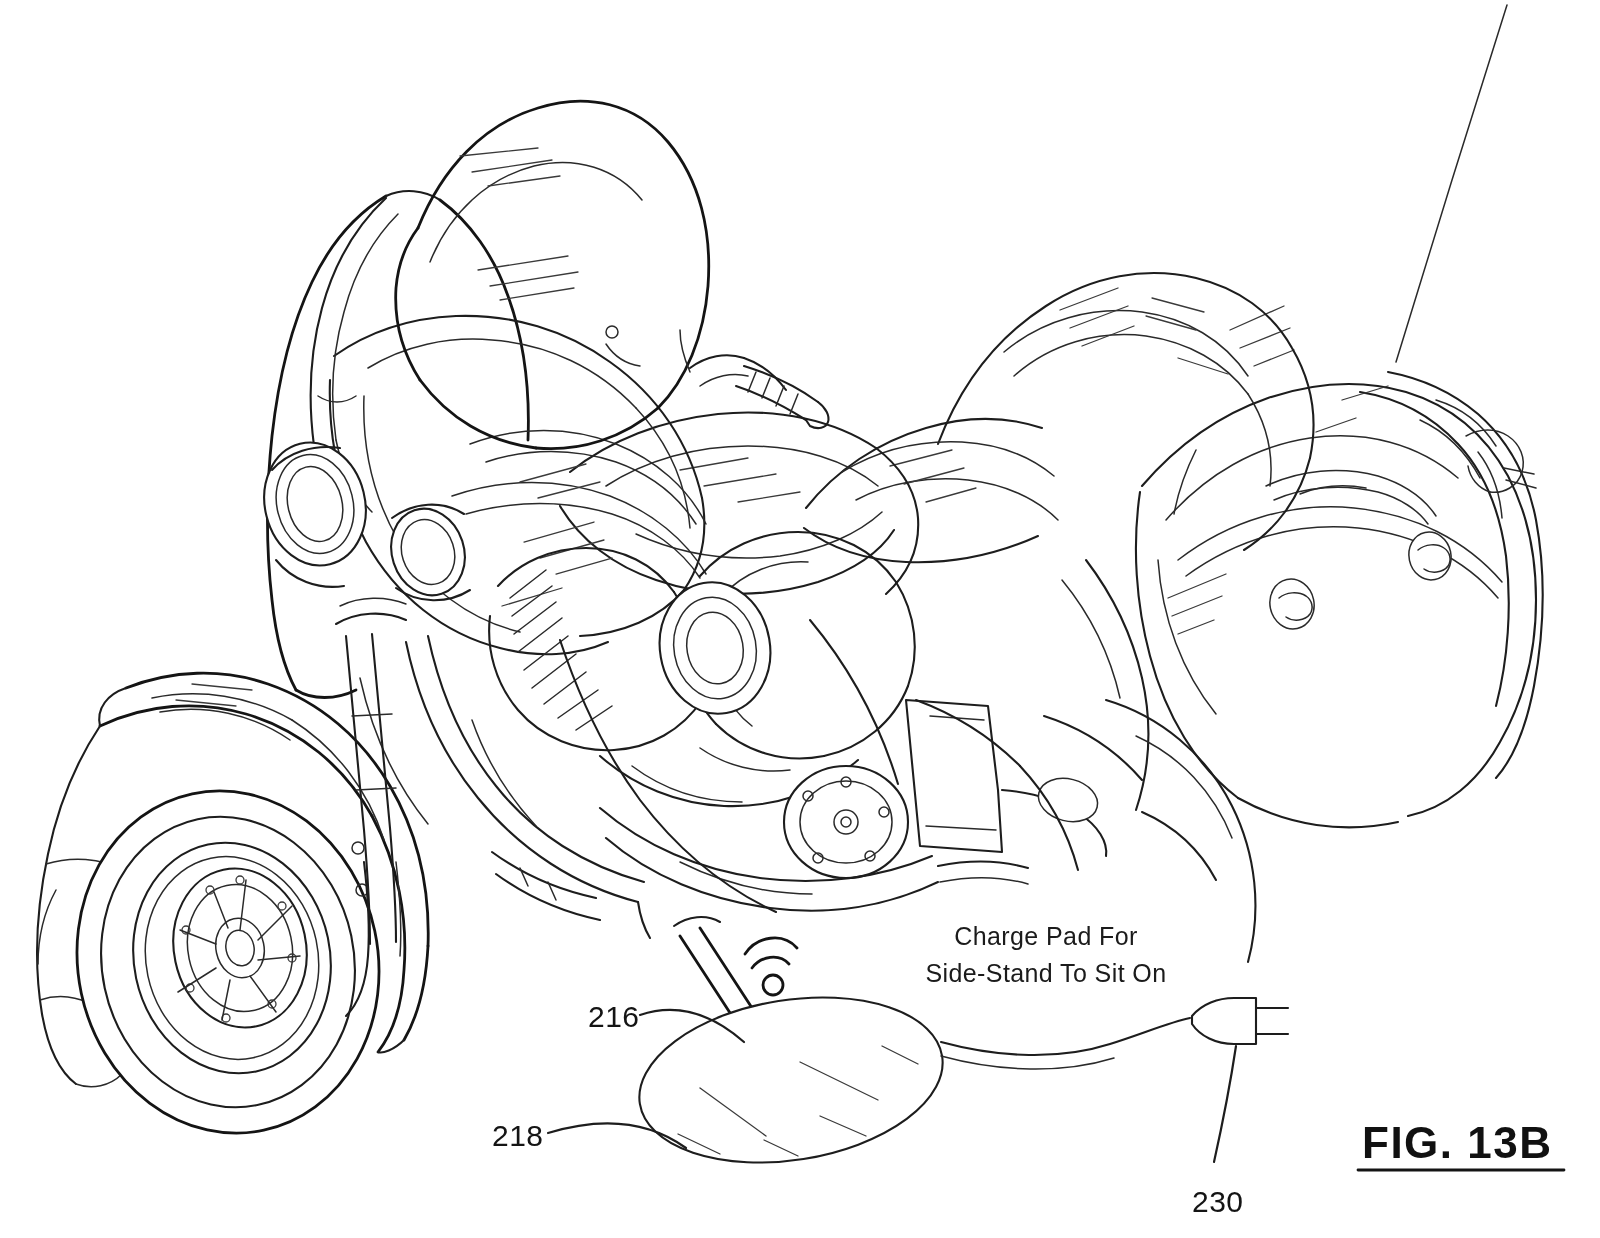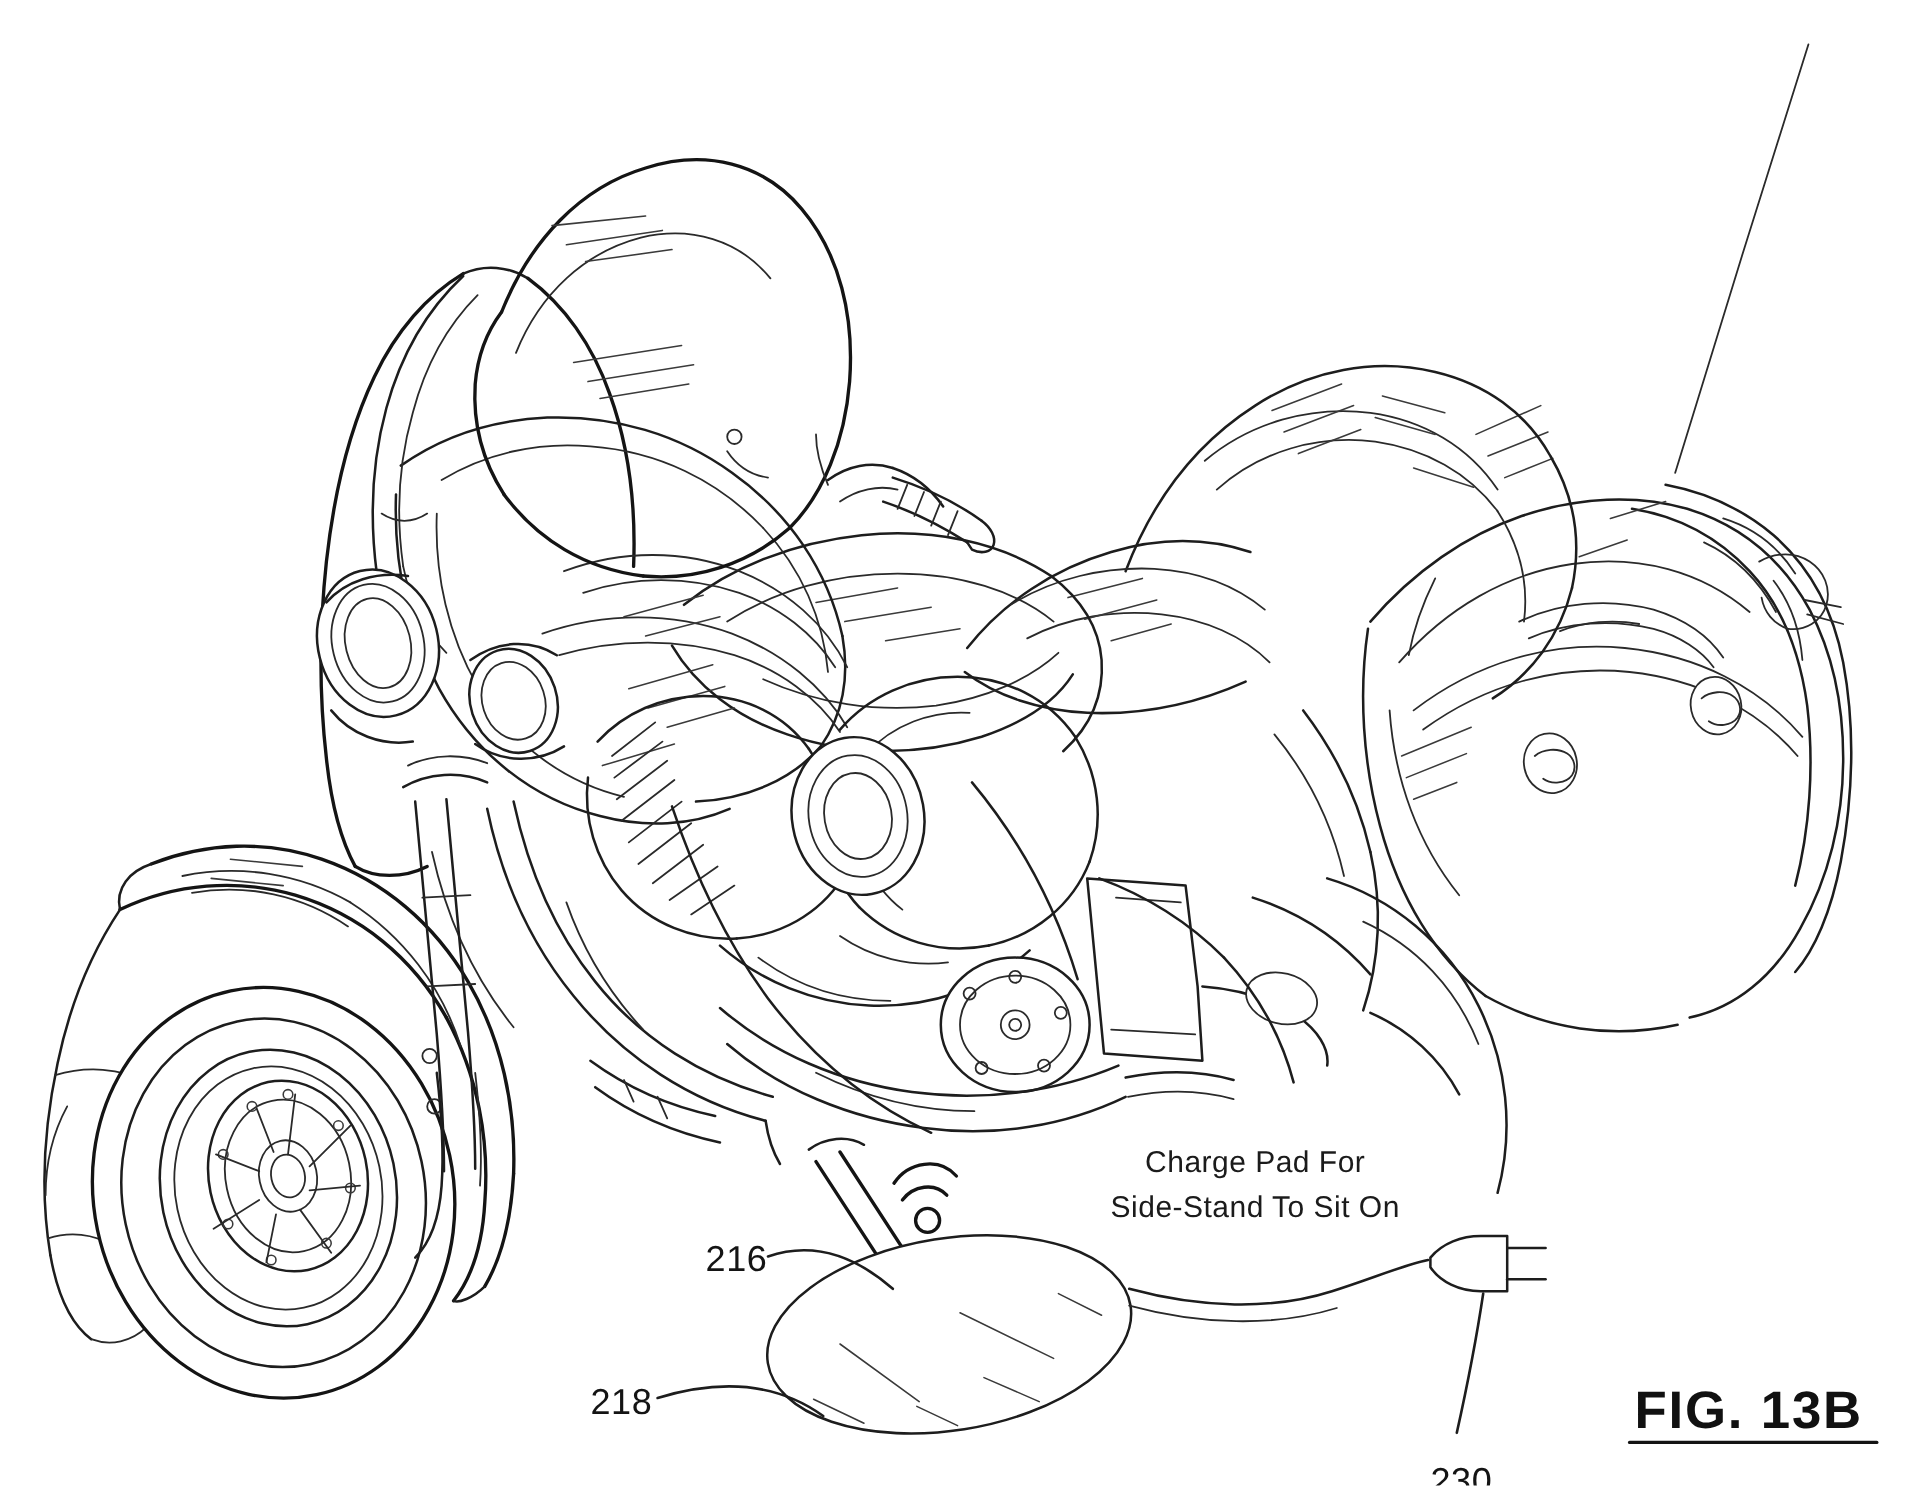--- a/index.html
+++ b/index.html
@@ -1,18 +1,18 @@
 <!DOCTYPE html>
 <html><head>
 <meta charset="utf-8">
 <style>
   html,body{margin:0;padding:0;background:#ffffff;}
   body{width:1600px;height:1238px;position:relative;overflow:hidden;
        font-family:"Liberation Sans",sans-serif;color:#1a1a1a;}
-  #figure-root{position:absolute;inset:0;margin-top:32px;}
+  #figure-root{position:absolute;inset:0;}
   svg#patent-svg{position:absolute;top:0;left:0;width:1600px;height:1238px;display:block;}
   .ln{fill:none;stroke:#1d1d1d;stroke-width:2.1;stroke-linecap:round;stroke-linejoin:round;}
   .ln-t{fill:none;stroke:#2a2a2a;stroke-width:1.5;stroke-linecap:round;stroke-linejoin:round;}
   .ln-h{fill:none;stroke:#3a3a3a;stroke-width:1.3;stroke-linecap:round;}
   .ln-b{fill:none;stroke:#141414;stroke-width:2.8;stroke-linecap:round;stroke-linejoin:round;}
   .wht{fill:#ffffff;}
   .caption-txt{font-size:25px;fill:#1b1b1b;font-family:"Liberation Sans",sans-serif;
                letter-spacing:.4px;}
   .reftxt{font-size:30px;fill:#141414;font-family:"Liberation Sans",sans-serif;letter-spacing:.5px;}
   .figtxt{font-size:44px;fill:#111111;font-family:"Liberation Sans",sans-serif;

